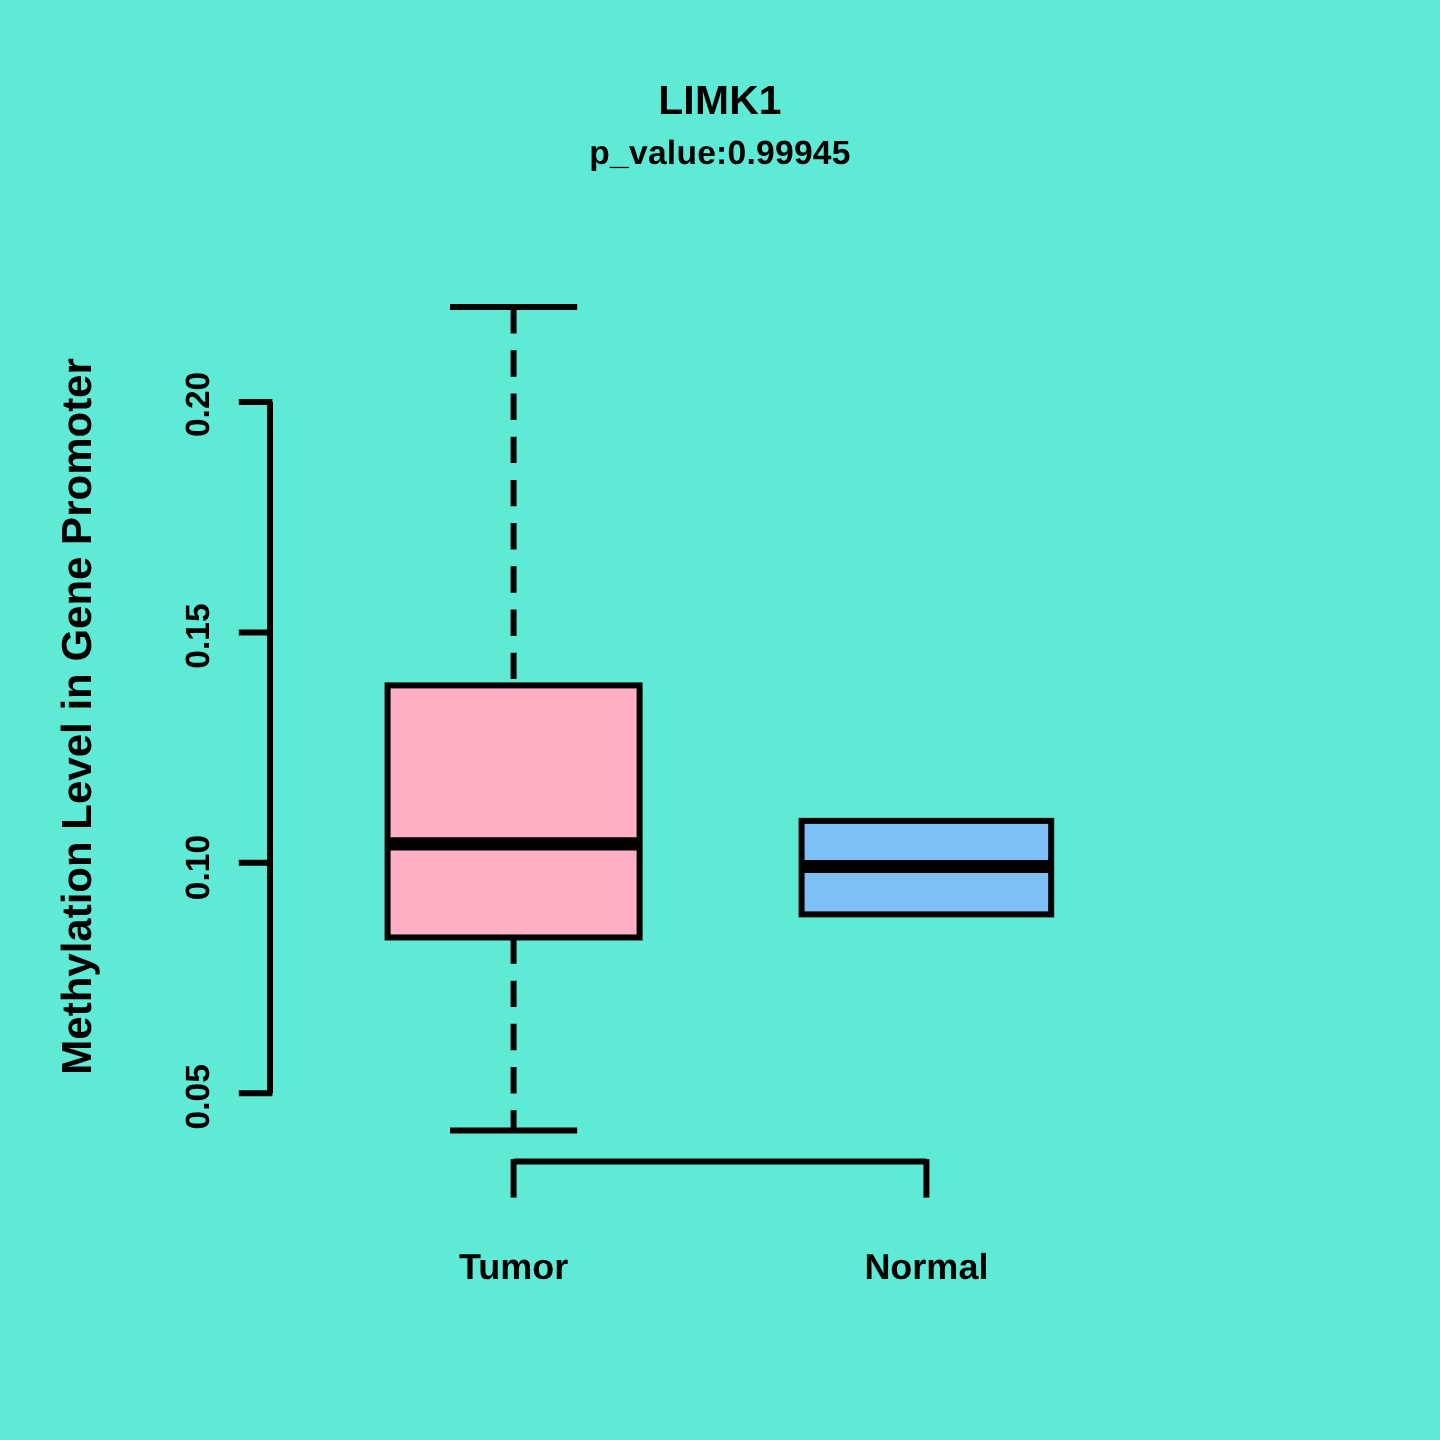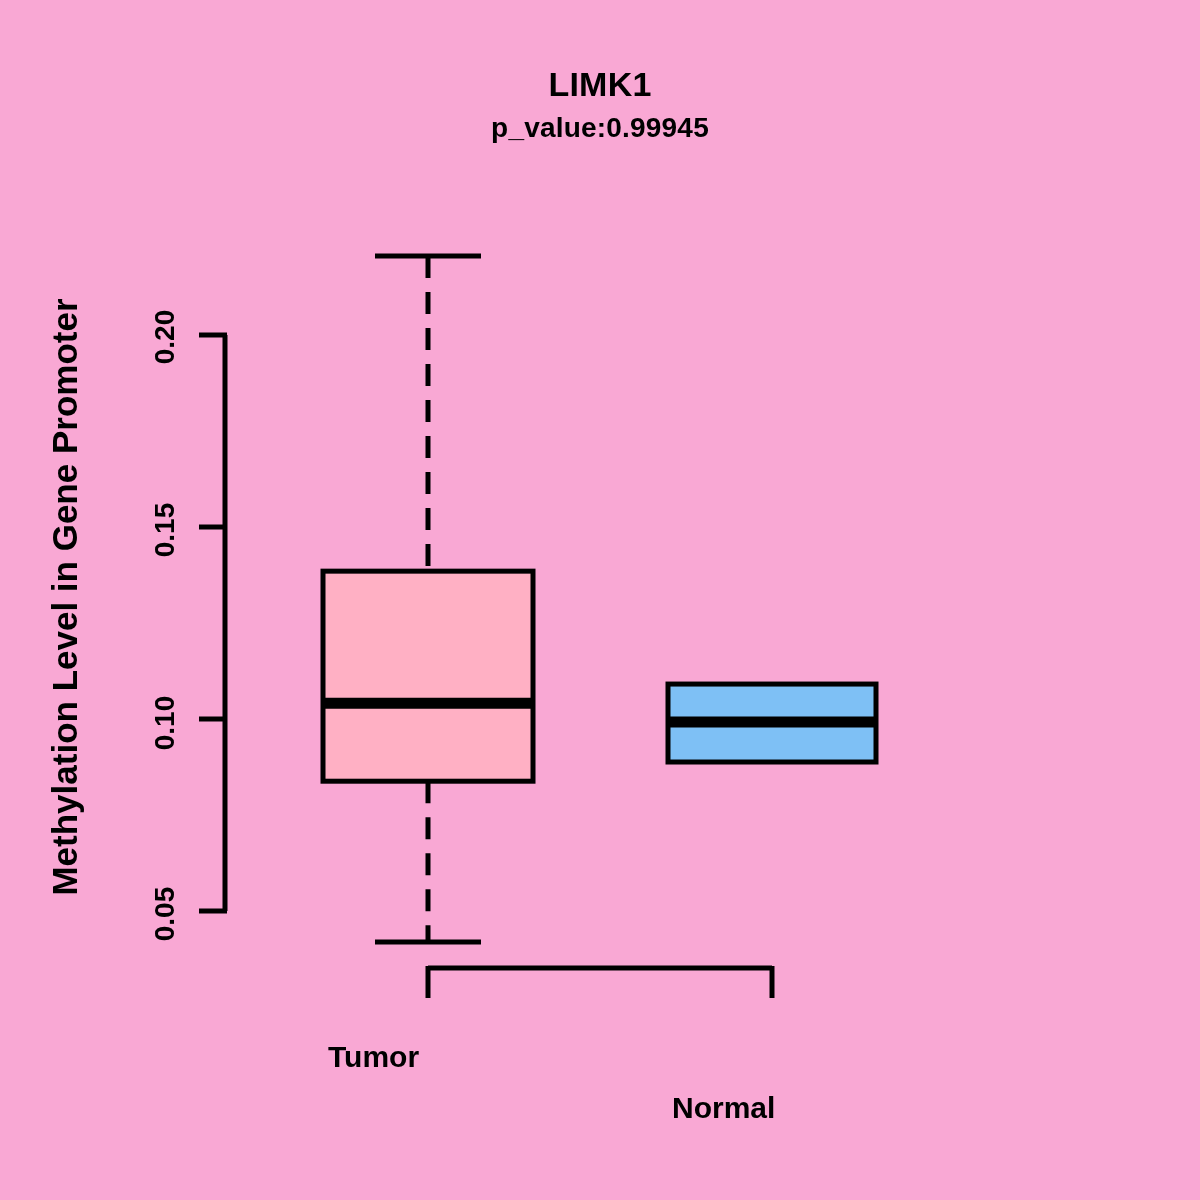--- a/index.html
+++ b/index.html
@@ -10,21 +10,21 @@
   body {
     width: 1200px;
     height: 1200px;
     font-family: "Liberation Sans", sans-serif;
     overflow: hidden;
   }
   #plot {
     position: relative;
     width: 1200px;
     height: 1200px;
-    background: #f9a8d4;
+    background: #5eead4;
   }
   .title-block {
     position: absolute;
     left: 0;
     top: 62px;
     width: 1200px;
     text-align: center;
     color: #000000;
   }
   .title-line1 {
@@ -61,21 +61,21 @@
     transform: rotate(-90deg);
     transform-origin: 50% 50%;
     text-align: center;
     width: 120px;
   }
   .xtick-label {
     position: absolute;
     font-size: 30px;
     font-weight: bold;
     color: #000000;
-    text-align: left;
+    text-align: center;
     white-space: nowrap;
   }
   svg.canvas {
     position: absolute;
     left: 0;
     top: 0;
     width: 1200px;
     height: 1200px;
   }
 </style>
@@ -90,21 +90,21 @@
   </div>
 
   <div class="ylab">Methylation Level in Gene Promoter</div>
 
   <div class="ytick-label" style="left:105px; top:321px;">0.20</div>
   <div class="ytick-label" style="left:105px; top:514px;">0.15</div>
   <div class="ytick-label" style="left:105px; top:707px;">0.10</div>
   <div class="ytick-label" style="left:105px; top:898px;">0.05</div>
 
   <div class="xtick-label" style="left:328px; top:1040px; width:200px;">Tumor</div>
-  <div class="xtick-label" style="left:672px; top:1091px; width:200px;">Normal</div>
+  <div class="xtick-label" style="left:672px; top:1040px; width:200px;">Normal</div>
 
   <svg class="canvas" viewBox="0 0 1200 1200">
 
     <g>
       <line x1="225" y1="335" x2="225" y2="911" stroke="#000000" stroke-width="5"></line>
       <line x1="199" y1="335" x2="227" y2="335" stroke="#000000" stroke-width="5"></line>
       <line x1="199" y1="527" x2="227" y2="527" stroke="#000000" stroke-width="5"></line>
       <line x1="199" y1="719" x2="227" y2="719" stroke="#000000" stroke-width="5"></line>
       <line x1="199" y1="911" x2="227" y2="911" stroke="#000000" stroke-width="5"></line>
     </g>

